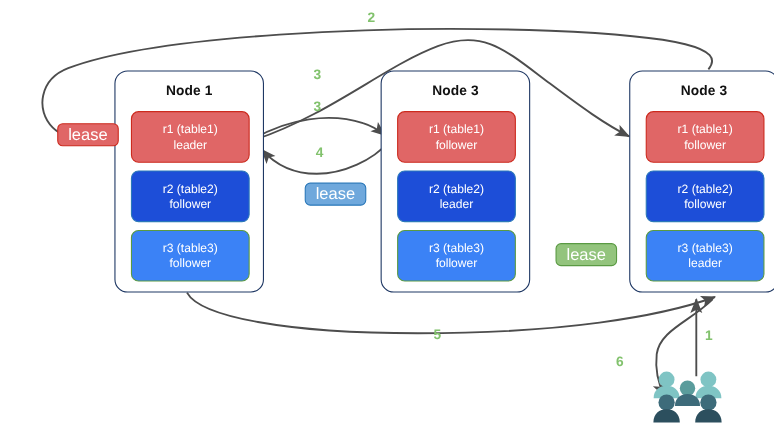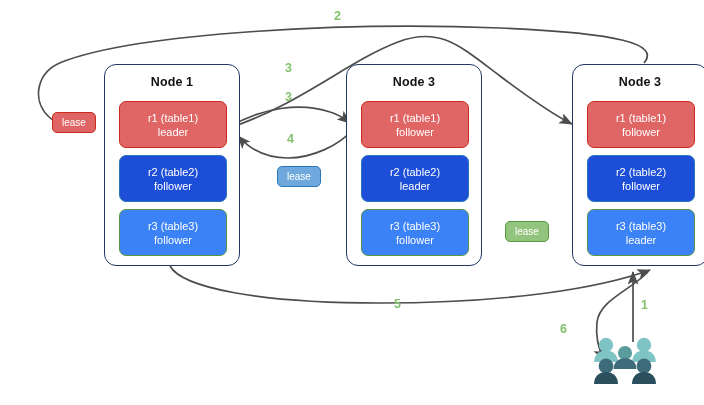--- a/index.html
+++ b/index.html
@@ -74,21 +74,21 @@
 
   
   .lease {
     position: absolute;
     box-sizing: border-box;
     display: flex;
     align-items: center;
     justify-content: center;
     height: 21px;
     border-radius: 5px;
-    font-size: 10px;
+    font-size: 15px;
     color: #ffffff;
     border-width: 1.4px;
     border-style: solid;
     padding: 0 9px;
   }
   .lease-red   { background: #e06666; border-color: #cc2a1e; }
   .lease-blue  { background: #6fa8dc; border-color: #2b78b9; }
   .lease-green { background: #93c47d; border-color: #5a9a43; }
 
   

